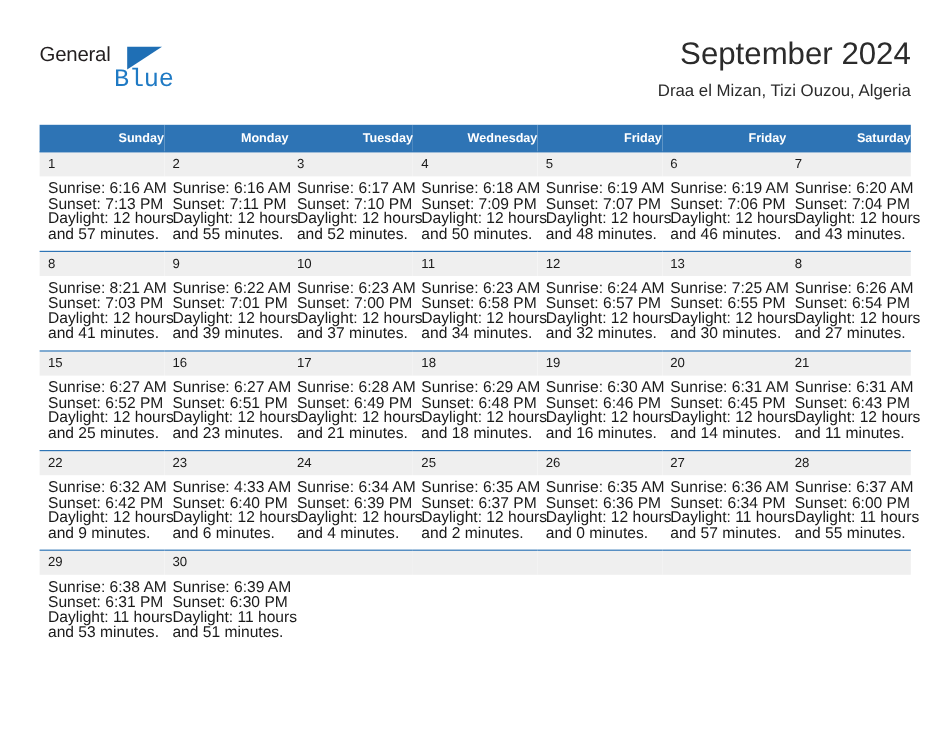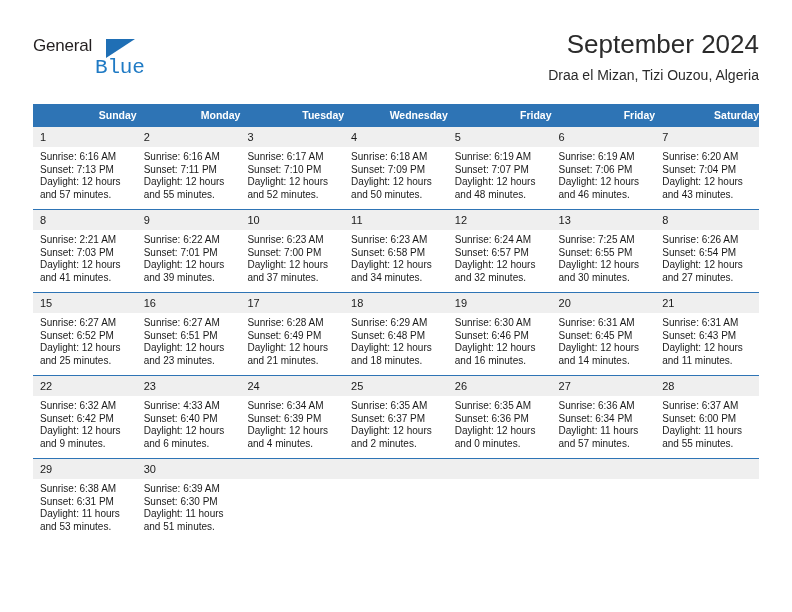--- a/index.html
+++ b/index.html
@@ -132,21 +132,21 @@
     height: 14px;
     box-sizing: content-box;
     line-height: 14px;
   }
   .cell-inner.empty .daynum {
     background: #efefef;
     color: transparent;
   }
   .cell-body {
     padding: 4px 5px 0 7px;
-    font-size: 10px;
+    font-size: 13px;
     line-height: 12.6px;
     color: #1a1a1a;
   }
   .cell-body div {
     white-space: nowrap;
   }
 </style>
 </head>
 <body>
 
@@ -259,21 +259,21 @@
             </div>
           </div>
         </td>
       </tr>
 
       <tr class="week-row">
         <td>
           <div class="cell-inner filled">
             <div class="daynum">8</div>
             <div class="cell-body">
-              <div>Sunrise: 2:21 AM</div>
+              <div>Sunrise: 8:21 AM</div>
               <div>Sunset: 7:03 PM</div>
               <div>Daylight: 12 hours</div>
               <div>and 41 minutes.</div>
             </div>
           </div>
         </td>
         <td>
           <div class="cell-inner filled">
             <div class="daynum">9</div>
             <div class="cell-body">

